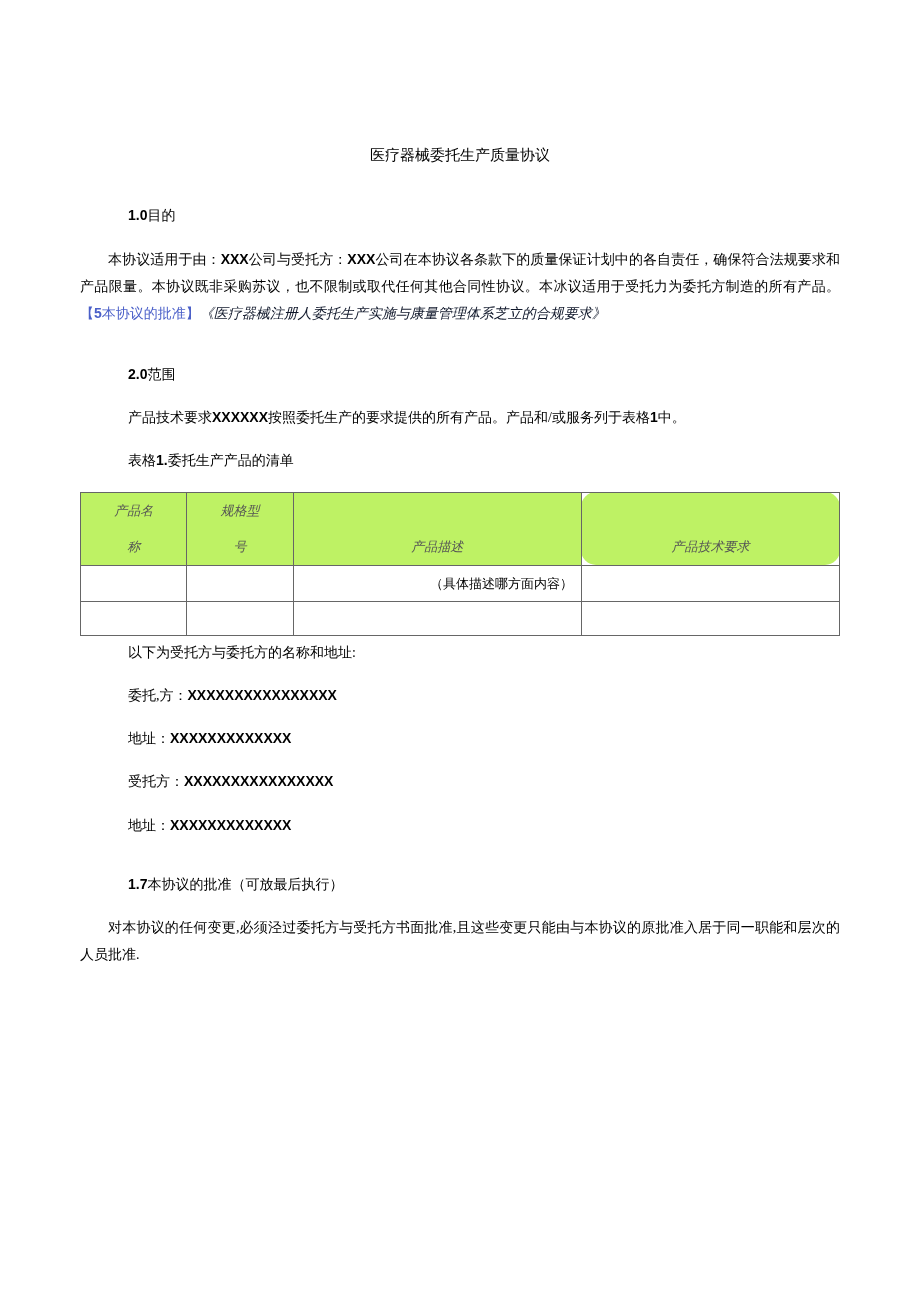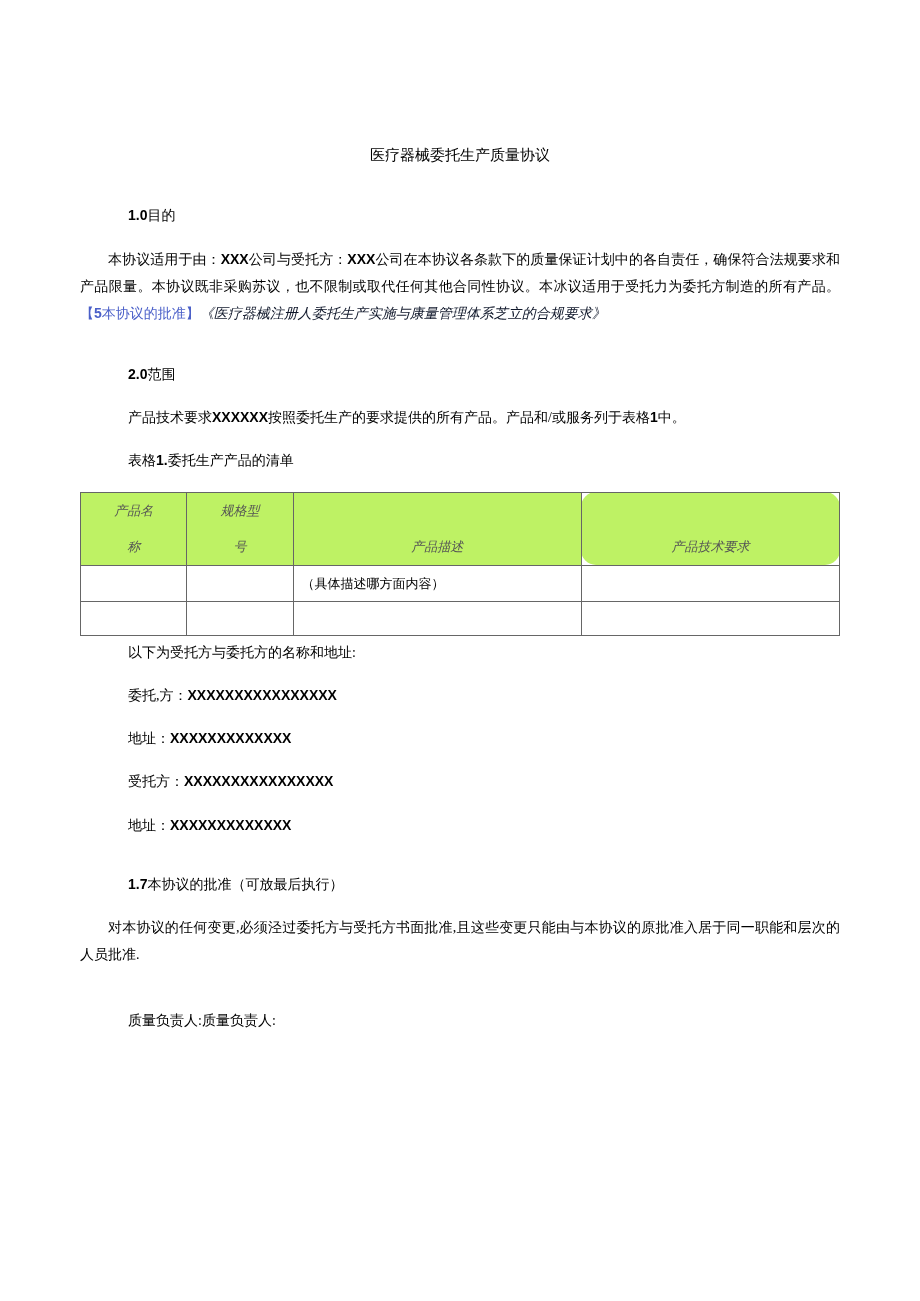--- a/index.html
+++ b/index.html
@@ -60,21 +60,21 @@
     th .th-inner {
       display: flex;
       flex-direction: column;
       justify-content: space-between;
       height: 60px;
     }
     .col1 { width: 14%; }
     .col2 { width: 14%; }
     .col3 { width: 38%; text-align: center; }
     .col4 { width: 34%; text-align: center; }
-    td { height: 34px; text-align: left; }
+    td { height: 34px; text-align: right; }
     .after-table { margin: 4px 0 10px 48px; }
     .party-line { margin: 18px 0 18px 48px; }
     .party-line .label { }
     .party-line .value { font-weight: bold; font-family: Arial, sans-serif; }
     .sig-block { margin: 40px 0 0 48px; line-height: 1.9; }
     .sig-row { }
     .sig-label { display: inline-block; }
     .sig-gap { display: inline-block; width: 60px; }
   </style>
 </head>
@@ -156,16 +156,13 @@
   <span class="label">地址：</span><span class="value">XXXXXXXXXXXXX</span>
 </div>
 
 <div class="section-heading">
   <span class="num">1.7</span><span>本协议的批准（可放最后执行）</span>
 </div>
 
 <div class="paragraph">对本协议的任何变更,必须泾过委托方与受托方书面批准,且这些变更只能由与本协议的原批准入居于同一职能和层次的人员批准.</div>
 
 <div class="sig-block">
-  <div class="sig-row">
-    <span class="sig-label">质量负责人:</span><span class="sig-label">质量负责人:</span>
-  </div>
 </div>
 
 </body></html>

